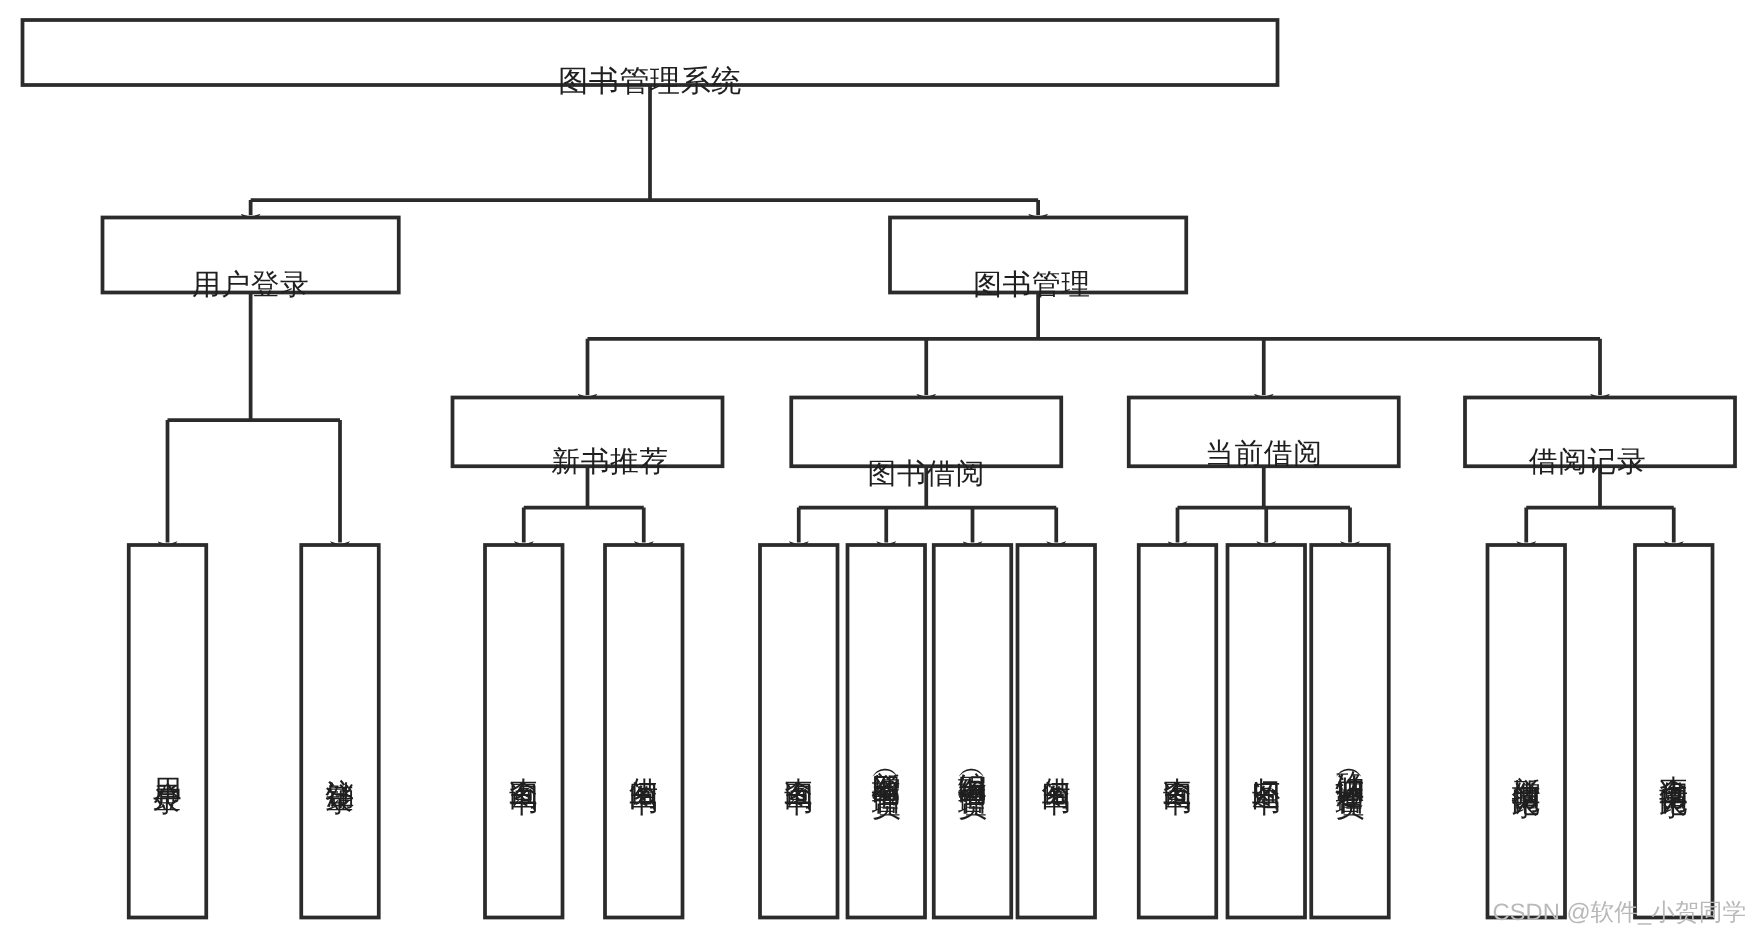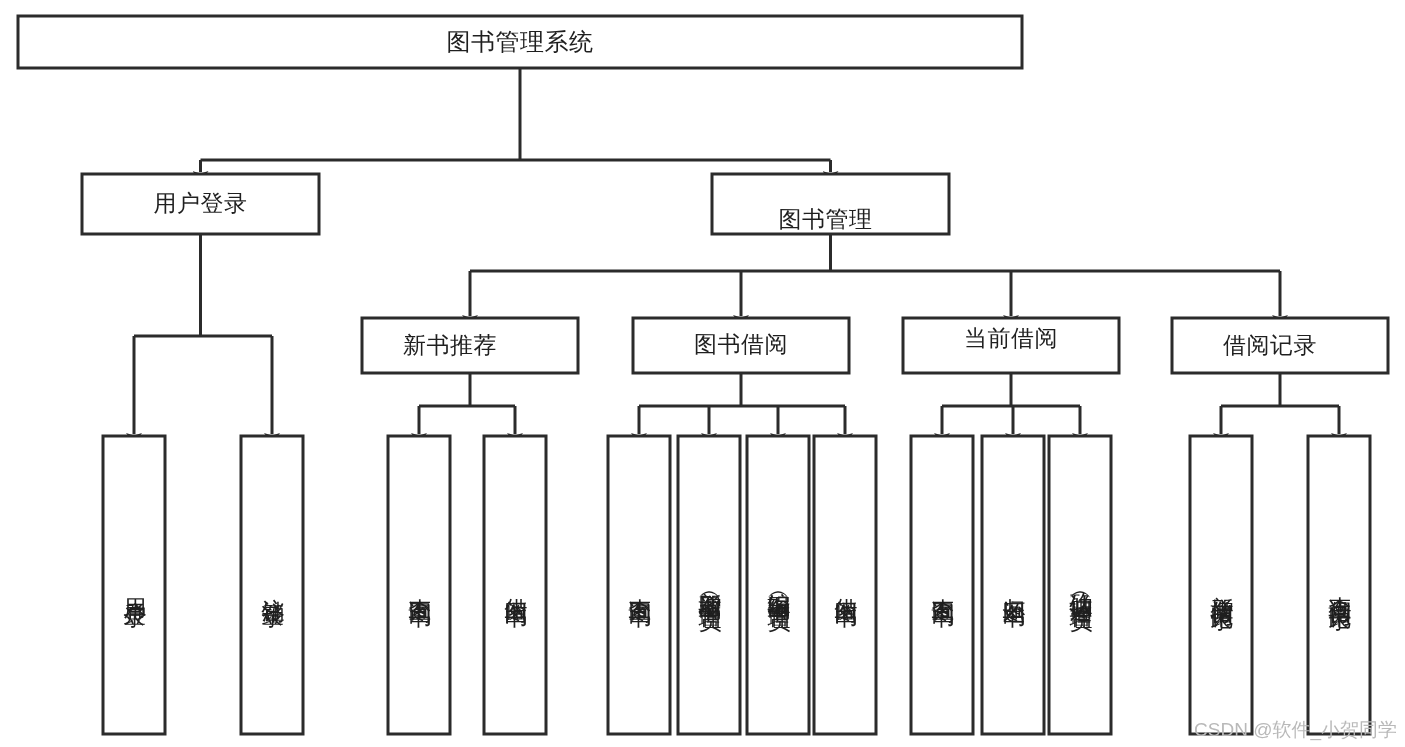--- a/index.html
+++ b/index.html
@@ -38,24 +38,25 @@
   }
   .arrow-head {
     fill: #2b2b2b;
   }
   .node-label {
     position: absolute;
     display: flex;
     align-items: center;
     justify-content: center;
     color: #1f1f1f;
-    font-family: Liberation Serif, serif;
+    font-family: Liberation Sans, sans-serif;
     letter-spacing: 0.5px;
     box-sizing: border-box;
     pointer-events: none;
+    margin-top: 24px;
   }
   .node-label.horizontal {
     font-size: 23px;
     line-height: 1.1;
   }
   .node-label.vertical {
     writing-mode: vertical-rl;
     text-orientation: upright;
     font-size: 23px;
     line-height: 1.25;
@@ -143,23 +144,23 @@
         <rect x="982" y="436" width="62" height="298" class="box-rect"></rect>
         <rect x="1049" y="436" width="62" height="298" class="box-rect"></rect>
         <rect x="1190" y="436" width="62" height="298" class="box-rect"></rect>
         <rect x="1308" y="436" width="62" height="298" class="box-rect"></rect>
       </g>
   </svg>
 
   <div id="labels">
       <div class="node-label horizontal root" style="left: 18px; top: 16px; width: 1004px; height: 52px;">图书管理系统</div>
       <div class="node-label horizontal" style="left: 82px; top: 174px; width: 237px; height: 60px;">用户登录</div>
-      <div class="node-label horizontal" style="left: 712px; top: 190px; width: 227px; height: 60px;">图书管理</div>
-      <div class="node-label horizontal" style="left: 342px; top: 318px; width: 216px; height: 55px;">新书推荐</div>
-      <div class="node-label horizontal" style="left: 633px; top: 308px; width: 216px; height: 73px;">图书借阅</div>
+      <div class="node-label horizontal" style="left: 712px; top: 174px; width: 227px; height: 60px;">图书管理</div>
+      <div class="node-label horizontal" style="left: 380px; top: 318px; width: 216px; height: 55px;">新书推荐</div>
+      <div class="node-label horizontal" style="left: 633px; top: 318px; width: 216px; height: 73px;">图书借阅</div>
       <div class="node-label horizontal" style="left: 903px; top: 318px; width: 216px; height: 41px;">当前借阅</div>
       <div class="node-label horizontal" style="left: 1172px; top: 318px; width: 196px; height: 55px;">借阅记录</div>
       <div class="node-label vertical" style="left: 103px; top: 436px; width: 62px; height: 298px;">用户登录</div>
       <div class="node-label vertical" style="left: 241px; top: 436px; width: 62px; height: 298px;">注销登录</div>
       <div class="node-label vertical" style="left: 388px; top: 436px; width: 62px; height: 298px;">查询图书</div>
       <div class="node-label vertical" style="left: 484px; top: 436px; width: 62px; height: 298px;">借阅图书</div>
       <div class="node-label vertical" style="left: 608px; top: 436px; width: 62px; height: 298px;">查询图书</div>
       <div class="node-label vertical" style="left: 678px; top: 436px; width: 62px; height: 298px;">新增图书（管理员）</div>
       <div class="node-label vertical" style="left: 747px; top: 436px; width: 62px; height: 298px;">编辑图书（管理员）</div>
       <div class="node-label vertical" style="left: 814px; top: 436px; width: 62px; height: 298px;">借阅图书</div>

